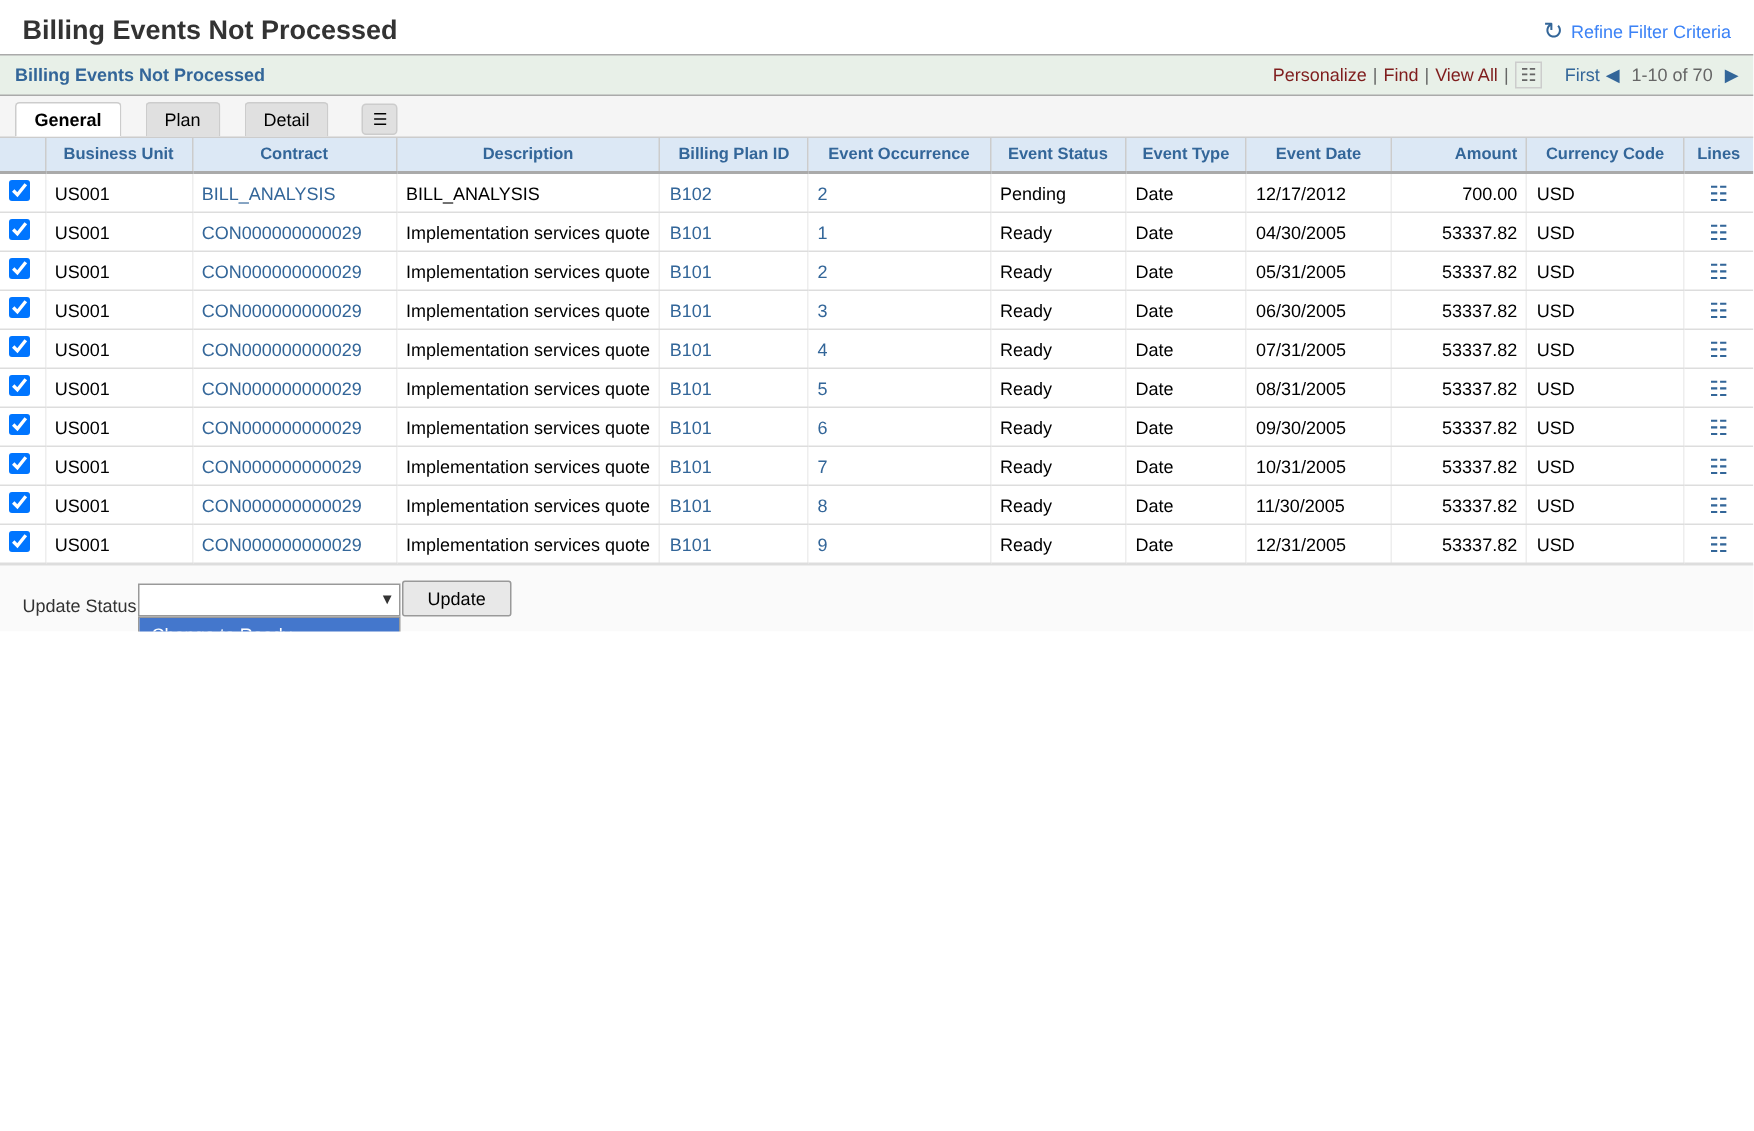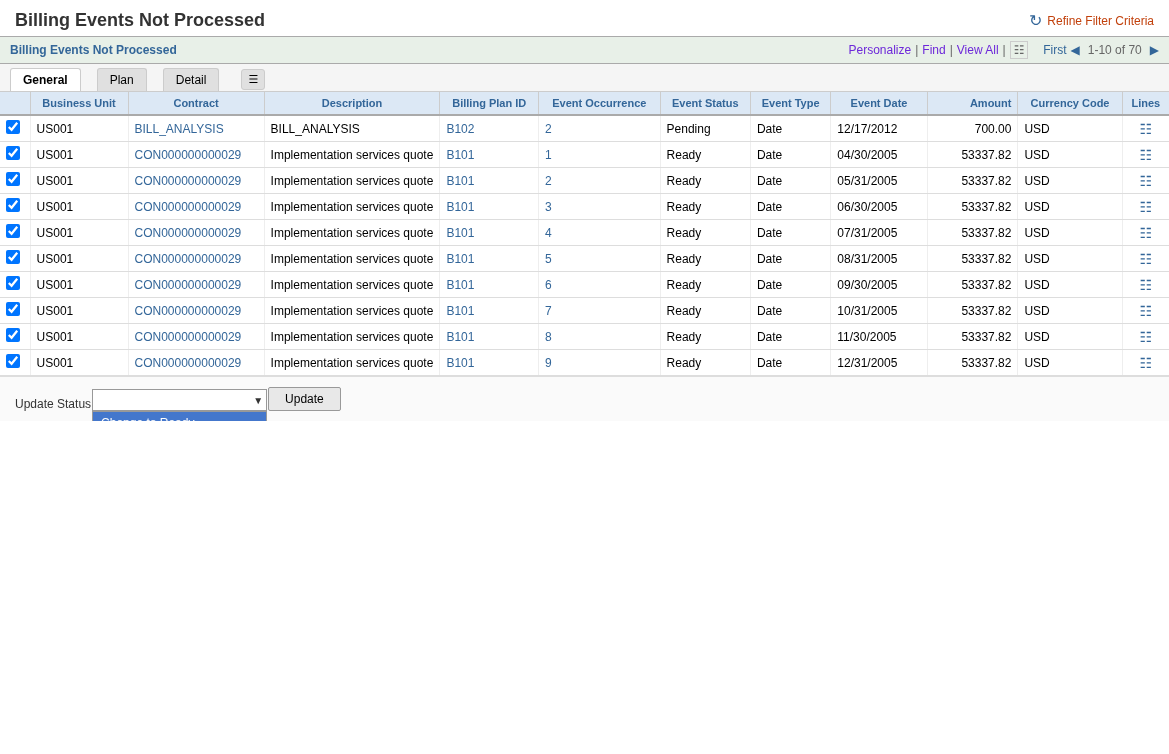--- a/index.html
+++ b/index.html
@@ -2,26 +2,26 @@
 <html><head>
   <meta charset="utf-8">
   <style>
     * { box-sizing: border-box; margin: 0; padding: 0; }
     body { font-family: Arial, Helvetica, sans-serif; font-size: 12px; background: #fff; color: #000; }
 
     .page-header { padding: 10px 15px 5px 15px; display: flex; justify-content: space-between; align-items: center; }
     .page-title { font-size: 18px; font-weight: bold; color: #333; }
     .refine-link-area { display: flex; align-items: center; gap: 5px; }
     .refresh-icon { color: #336699; font-size: 16px; }
-    .refine-link { color: #c2410c; text-decoration: none; font-size: 12px; }
+    .refine-link { color: #3b82f6; text-decoration: none; font-size: 12px; }
 
     .breadcrumb-bar { background: #e8f0e8; border-top: 1px solid #aaa; border-bottom: 1px solid #aaa; padding: 4px 10px; display: flex; justify-content: space-between; align-items: center; }
     .breadcrumb-title { color: #336699; font-size: 12px; font-weight: bold; }
     .breadcrumb-actions { display: flex; align-items: center; gap: 4px; font-size: 12px; }
-    .breadcrumb-actions a { color: #6d28d9; text-decoration: none; }
+    .breadcrumb-actions a { color: #7f1d1d; text-decoration: none; }
     .breadcrumb-actions span { color: #666; }
 
     .tabs-bar { display: flex; align-items: center; padding: 4px 10px 0 10px; border-bottom: 1px solid #ccc; background: #f5f5f5; }
     .tab { padding: 4px 12px; border: 1px solid #ccc; border-bottom: none; background: #e0e0e0; cursor: pointer; font-size: 12px; margin-right: 16px; border-radius: 3px 3px 0 0; }
     .tab.active { background: #fff; font-weight: bold; }
     .tab-icon { margin-left: 6px; border: 1px solid #ccc; background: #e0e0e0; padding: 3px 6px; border-radius: 3px; cursor: pointer; font-size: 11px; }
 
     .table-container { overflow-x: auto; }
     table { width: 100%; border-collapse: collapse; }
     thead tr { background: #dce8f5; }

